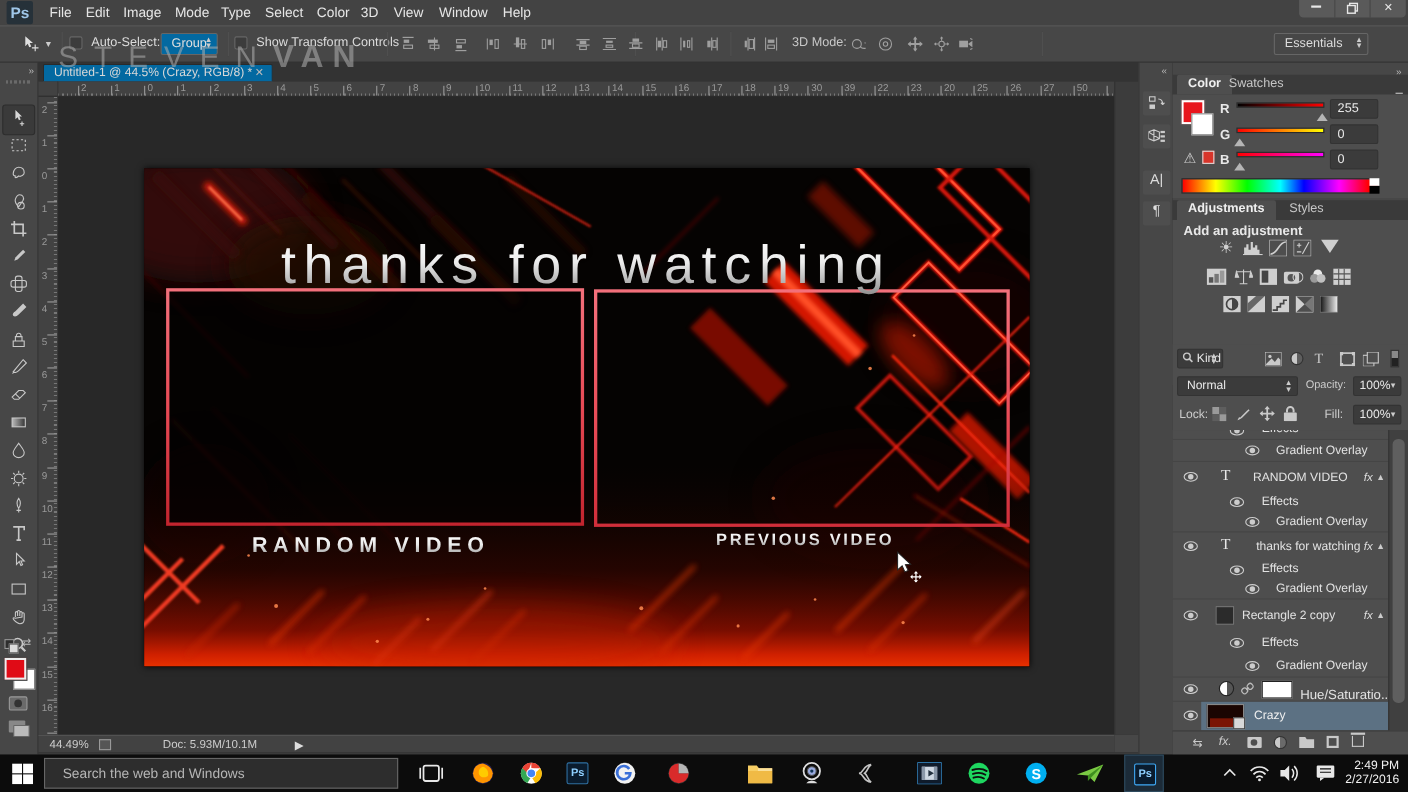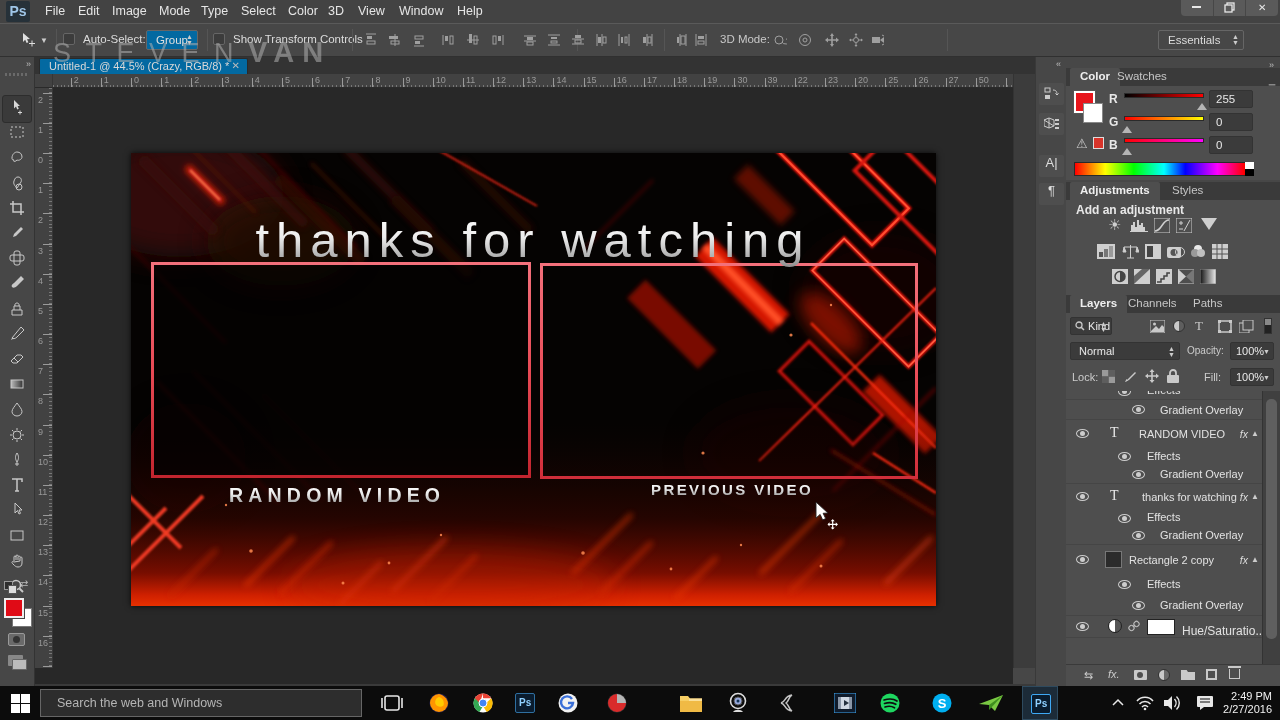--- a/index.html
+++ b/index.html
@@ -606,20 +606,26 @@
  <path d="M0 0 L0 14 L3.6 10.8 L5.8 15.6 L8.4 14.4 L6.2 9.8 L10.4 9.6 Z" fill="#fff" stroke="#222" stroke-width=".8"></path>
  <g transform="translate(10,15)" fill="none" stroke="#fff" stroke-width="1">
               <path d="M4.5 0.5 V8.5 M0.5 4.5 H8.5"></path>
               <path d="M4.5 0 l1.8 1.8 h-3.6 Z M4.5 9 l1.8 -1.8 h-3.6 Z M0 4.5 l1.8 -1.8 v3.6 Z M9 4.5 l-1.8 -1.8 v3.6 Z" fill="#fff" stroke="none"></path>
             </g>
 </g>
 </svg>
       </div>
     </div>
 <div class="abs" id="vscroll"></div>
+<div class="abs" id="docstatus">
+  <span style="position:absolute;left:10px;top:2px">44.49%</span>
+  <div style="position:absolute;left:55px;top:3px;width:11px;height:10px;border:1px solid #999;background:#555"></div>
+      <span style="position:absolute;left:113px;top:2px">Doc: 5.93M/10.1M</span>
+  <span style="position:absolute;left:233px;top:2px;color:#ddd">▶</span>
+</div>
 <div class="abs" id="dscorner"></div>
     <div class="abs" style="left:35px;top:684px;width:1000px;height:2px;background:#3a3a3a"></div>
 
 <div class="abs" id="dockstrip">
   <div style="position:absolute;right:5px;top:2px;color:#bbb;font-size:9px">«</div>
   <div class="dkbtn" style="top:26px"><svg width="16" height="14" viewBox="0 0 16 14" style="margin-top:4px">
           <rect x="1" y="1" width="5" height="4" fill="none" stroke="#ccc"></rect>
           <rect x="1" y="8" width="5" height="4" fill="#ccc"></rect>
           <path d="M9 3 C13 3 13 6 13 8 M13 8 l-1.6-1.6 M13 8 l1.6-1.6" stroke="#ccc" fill="none"></path>
         </svg></div>
@@ -735,26 +741,20 @@
                 <linearGradient id="gmap" x1="0" y1="0" x2="1" y2="0">
                   <stop offset="0" stop-color="#111"></stop>
                   <stop offset="1" stop-color="#eee"></stop>
                 </linearGradient>
               </defs>
               <rect width="16" height="15" fill="url(#gmap)" stroke="#888"></rect>
             </svg>
     </path></div>
   </div>
 
-  <div class="ptabrow" style="top:238px;">
-    <div class="ptab on" style="left:4px">Layers</div>
-    <div class="ptab" style="left:52px">Channels</div>
-    <div class="ptab" style="left:117px">Paths</div>
-    <div class="pmenu" style="top:242px">▾☰</div>
-  </div>
   <div class="pbody" style="top:256px;height:373px;">
 
     <div class="well" style="left:4px;top:4px;width:42px;height:18px;font-size:11px;padding:2px 0 13px 4px"><svg width="10" height="10" viewBox="0 0 10 10" style="vertical-align:-1px">
             <circle cx="4" cy="4" r="3" fill="none" stroke="#c9c9c9" stroke-width="1.3"></circle>
             <path d="M6.2 6.2 L9 9" stroke="#c9c9c9" stroke-width="1.5"></path>
           </svg> Kind<span class="udar">▲<br>▼</span></div>
     <div id="lfiltericons" style="color:#c9c9c9">
       <svg style="position:absolute;left:84px;top:7px" width="15" height="13" viewBox="0 0 15 13">
             <rect width="15" height="13" fill="none" stroke="#c9c9c9"></rect>
             <circle cx="4.5" cy="4" r="1.5" fill="#c9c9c9"></circle>
@@ -861,20 +861,29 @@
       <div class="lrow" style="top:225px;height:22px">
             <div class="eye" style="left:10px;top:6px"></div>
             <div style="position:absolute;left:42px;top:3px;width:14px;height:14px;border-radius:50%;background:linear-gradient(90deg,#fff 50%,#555 50%);border:1px solid #222"></div>
             <svg style="position:absolute;left:62px;top:4px" width="12" height="12" viewBox="0 0 12 12">
               <path d="M5 7 L7 5" stroke="#bbb" stroke-width="1.2"></path>
               <rect x="1" y="5.5" width="5" height="5" rx="2" transform="rotate(-45 3.5 8)" fill="none" stroke="#bbb" stroke-width="1.2"></rect>
               <rect x="6" y="1.5" width="5" height="5" rx="2" transform="rotate(-45 8.5 4)" fill="none" stroke="#bbb" stroke-width="1.2"></rect>
             </svg>
             <div style="position:absolute;left:81px;top:3px;width:28px;height:16px;background:#fff;border:1px solid #222"></div>
             <span class="ltext" style="left:116px;top:8px;font-size:12px">Hue/Saturatio...</span>
+          </div>
+      <div class="lrow" style="top:247px;height:26px;border-bottom:none">
+            <div style="position:absolute;left:26px;top:0;width:170px;height:26px;background:#5c7183"></div>
+            <div class="eye" style="left:10px;top:8px"></div>
+            <div style="position:absolute;left:31px;top:2px;width:34px;height:22px;background:#1a0502;border:1px solid #888;overflow:hidden">
+              <div style="position:absolute;left:2px;top:12px;width:30px;height:8px;background:#7a1505"></div>
+            </div>
+            <div style="position:absolute;left:55px;top:14px;width:11px;height:11px;background:#d8d8d8;border:1px solid #444"></div>
+            <span class="ltext" style="left:74px;top:7px;color:#f0f0f0">Crazy</span>
           </div>
     </div>
     <div style="position:absolute;left:196px;top:78px;width:18px;height:273px;background:#404040;border-left:1px solid #333">
       <div style="position:absolute;left:3px;top:8px;width:11px;height:240px;background:#5f5f5f;border-radius:5px"></div>
     </div>
 
     <div id="lbottom" style="position:absolute;left:0;top:351px;width:214px;height:22px;border-top:1px solid #3a3a3a;color:#c9c9c9">
       <span style="position:absolute;left:18px;top:4px;font-size:11px">⇆</span>
       <span style="position:absolute;left:42px;top:3px;font-size:11px;font-style:italic">fx.</span>
       <div style="position:absolute;left:68px;top:5px;width:13px;height:10px;background:#c9c9c9;border-radius:1px">

